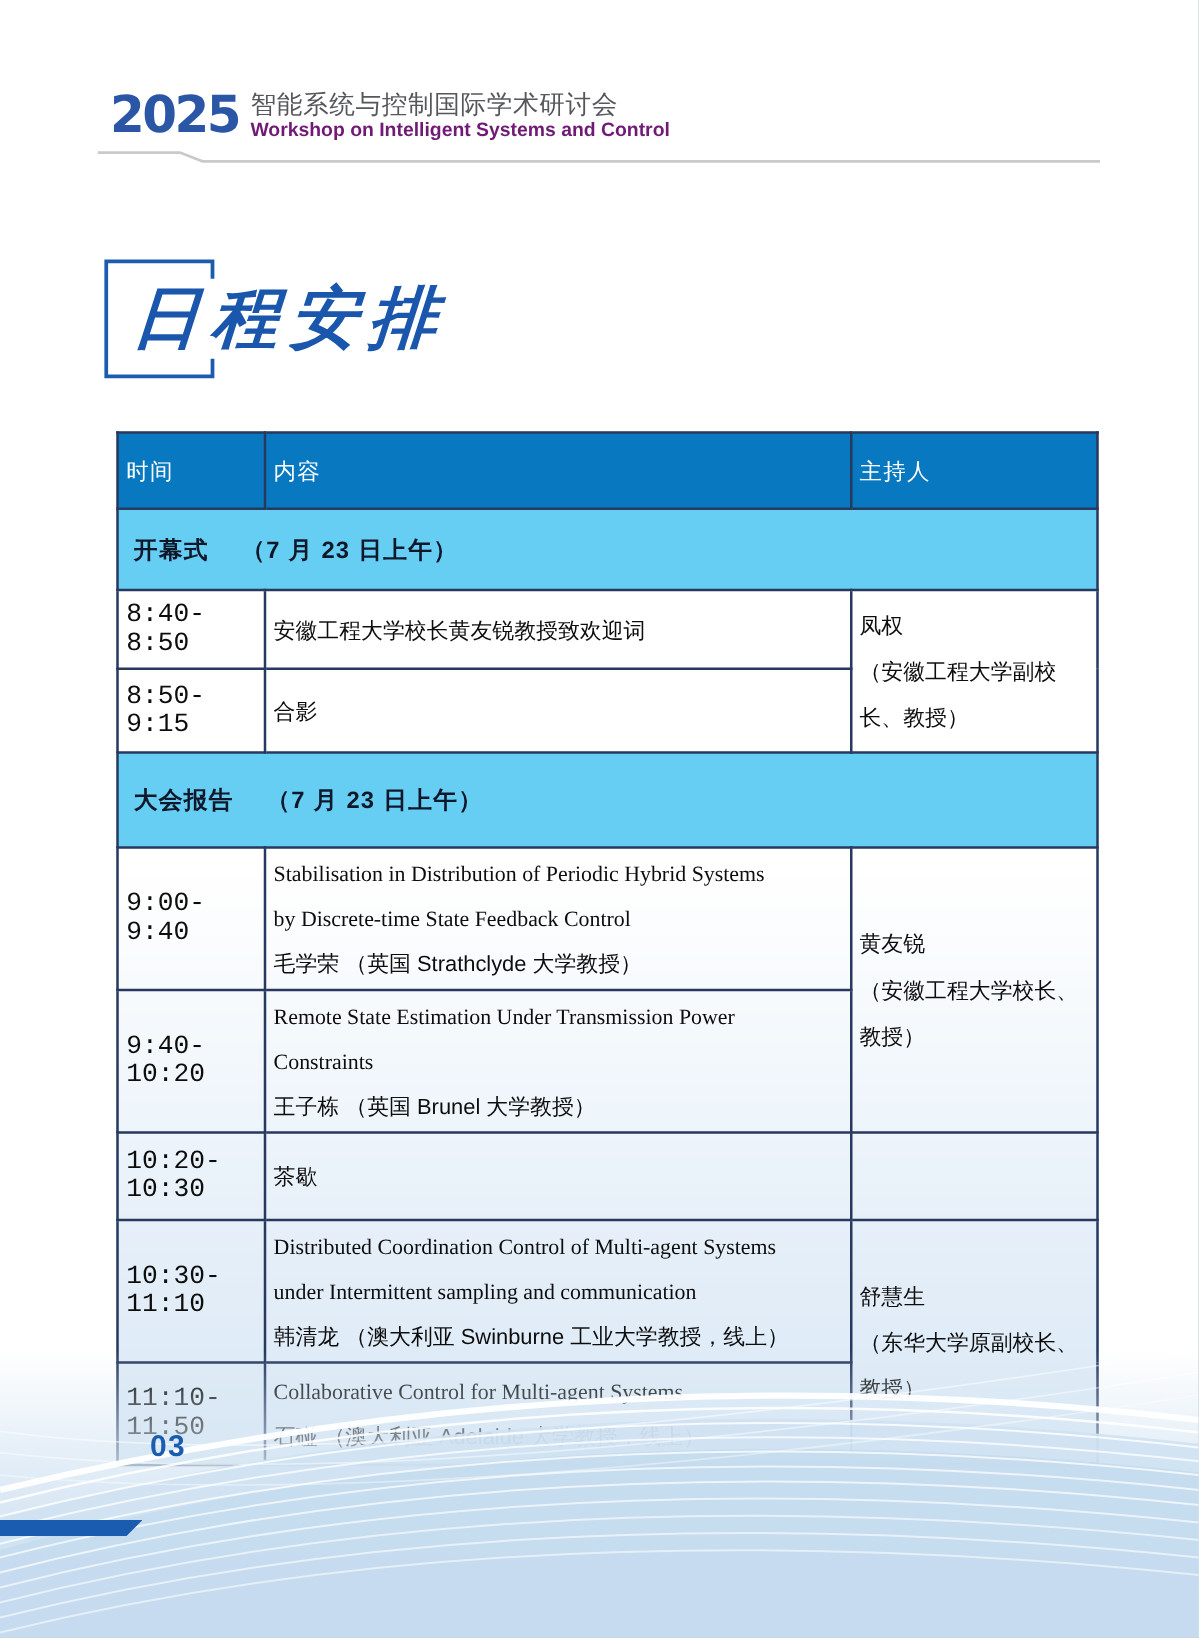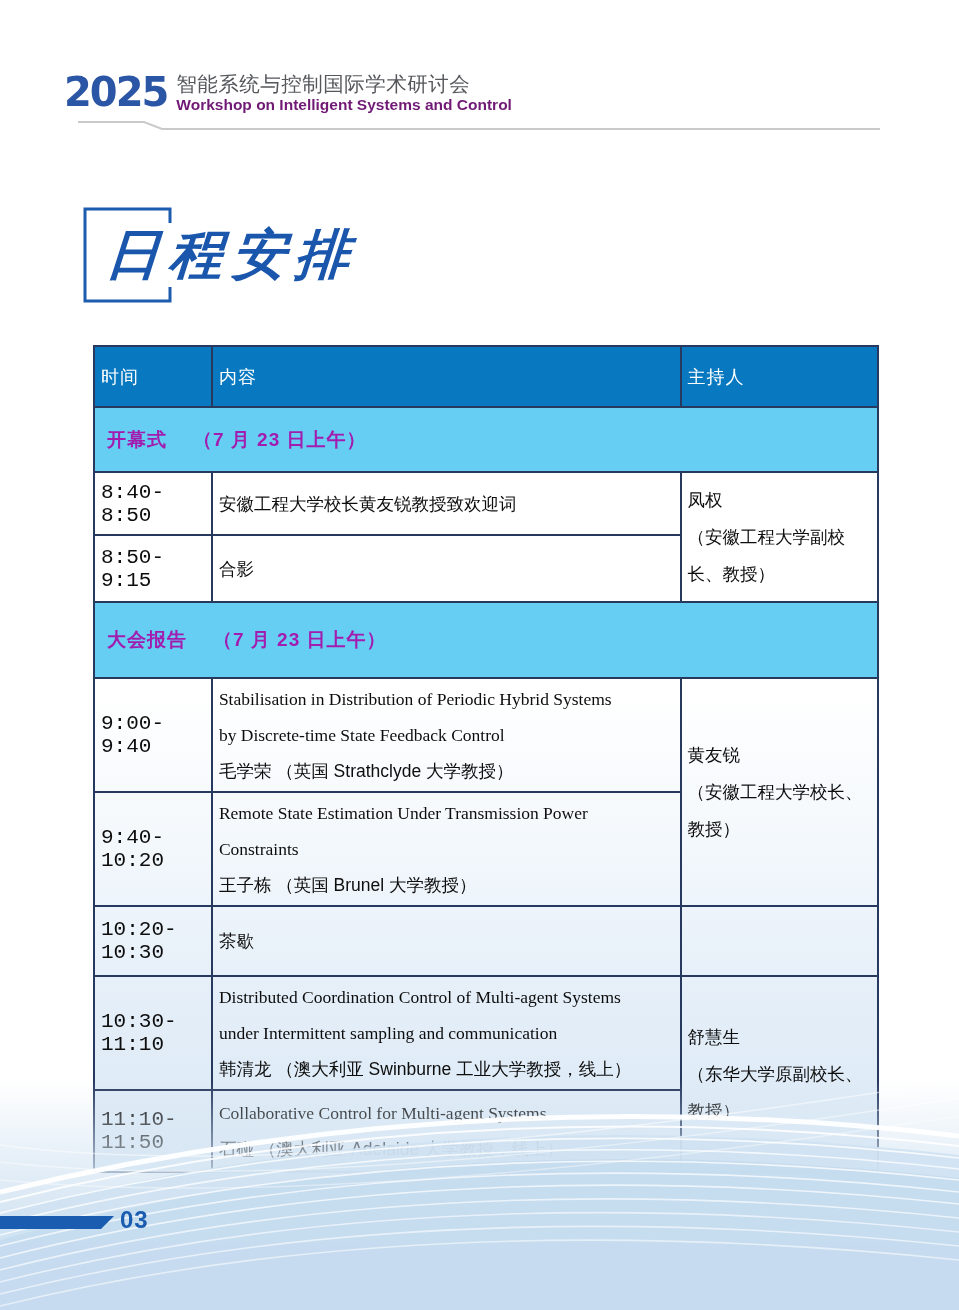--- a/index.html
+++ b/index.html
@@ -7,21 +7,21 @@
   body { font-family: "Liberation Sans", sans-serif; }
   .page {
     position: relative;
     width: 959px; height: 1310px;
     margin: 0 auto;
     background: #ffffff;
     overflow: hidden;
   }
 
   
-  .logo { position:absolute; left:64px; top:72px; display:flex; align-items:flex-start; }
+  .logo { position:absolute; left:88px; top:72px; display:flex; align-items:flex-start; }
   .logo-year {
     font-family: "DejaVu Sans", sans-serif;
     font-weight: 900; font-size: 40px; line-height: 40px;
     color:#2b55a5; letter-spacing:-2px;
     transform: scaleY(1.02);
   }
   .logo-text { margin-left:9px; padding-top:1px; }
   .logo-cn { font-size:20.5px; font-weight:normal; color:#55575b; letter-spacing:0.5px; line-height:22px; }
   .logo-en { font-size:15.5px; font-weight:bold; color:#701a75; line-height:19px; }
   .header-divider { position:absolute; left:78px; top:118px; }
@@ -58,21 +58,21 @@
   tr.h-r4   { height: 114px; }
   tr.h-r5   { height: 70px; }
   tr.h-r6   { height: 114px; }
   tr.h-r7   { height: 82px; }
 
   .thead-row th {
     background:#0879c0; color:#ffffff;
     font-size:18px; font-weight:normal; letter-spacing:1px;
   }
   .section-row td {
-    background:#66cef3; color:#a21caf;
+    background:#66cef3; color:#0f172a;
     font-size:19px; font-weight:bold; letter-spacing:1px;padding-left:12px;
   }
   .sec-date { margin-left:26px; font-weight:bold; }
 
   .time {
     font-family:Liberation Mono, monospace;
     font-size:21px; color:#0d0d0d;border-radius:28px;
   }
   .line { line-height: 36px; }
   .line.en { font-family:"Liberation Serif","DejaVu Serif",serif; font-size:17.5px; color:#0d0d0d; }
@@ -80,21 +80,21 @@
   .single .line { line-height:24px; }
   .host-cell .line { line-height:37px; font-size:17.5px; color:#0d0d0d; }
 
   
   .footer-bar {
     position:absolute; left:0; top:1216px; width:114px; height:13px;
     background:#1a5cb0;
     clip-path: polygon(0 0, 100% 0, calc(100% - 13px) 100%, 0 100%);
   }
   .page-number {
-    position:absolute; left:120px; top:1206px;
+    position:absolute; left:120px; top:1144px;
     font-size:24px; font-weight:bold; color:#1a5cb0; letter-spacing:1px;
   }
 
   
   .waves {
     position:absolute; left:0; bottom:0; width:959px; height:260px;
     pointer-events:none;
   }
   .waves-base {
     position:absolute; left:0; bottom:0; width:100%; height:230px;

